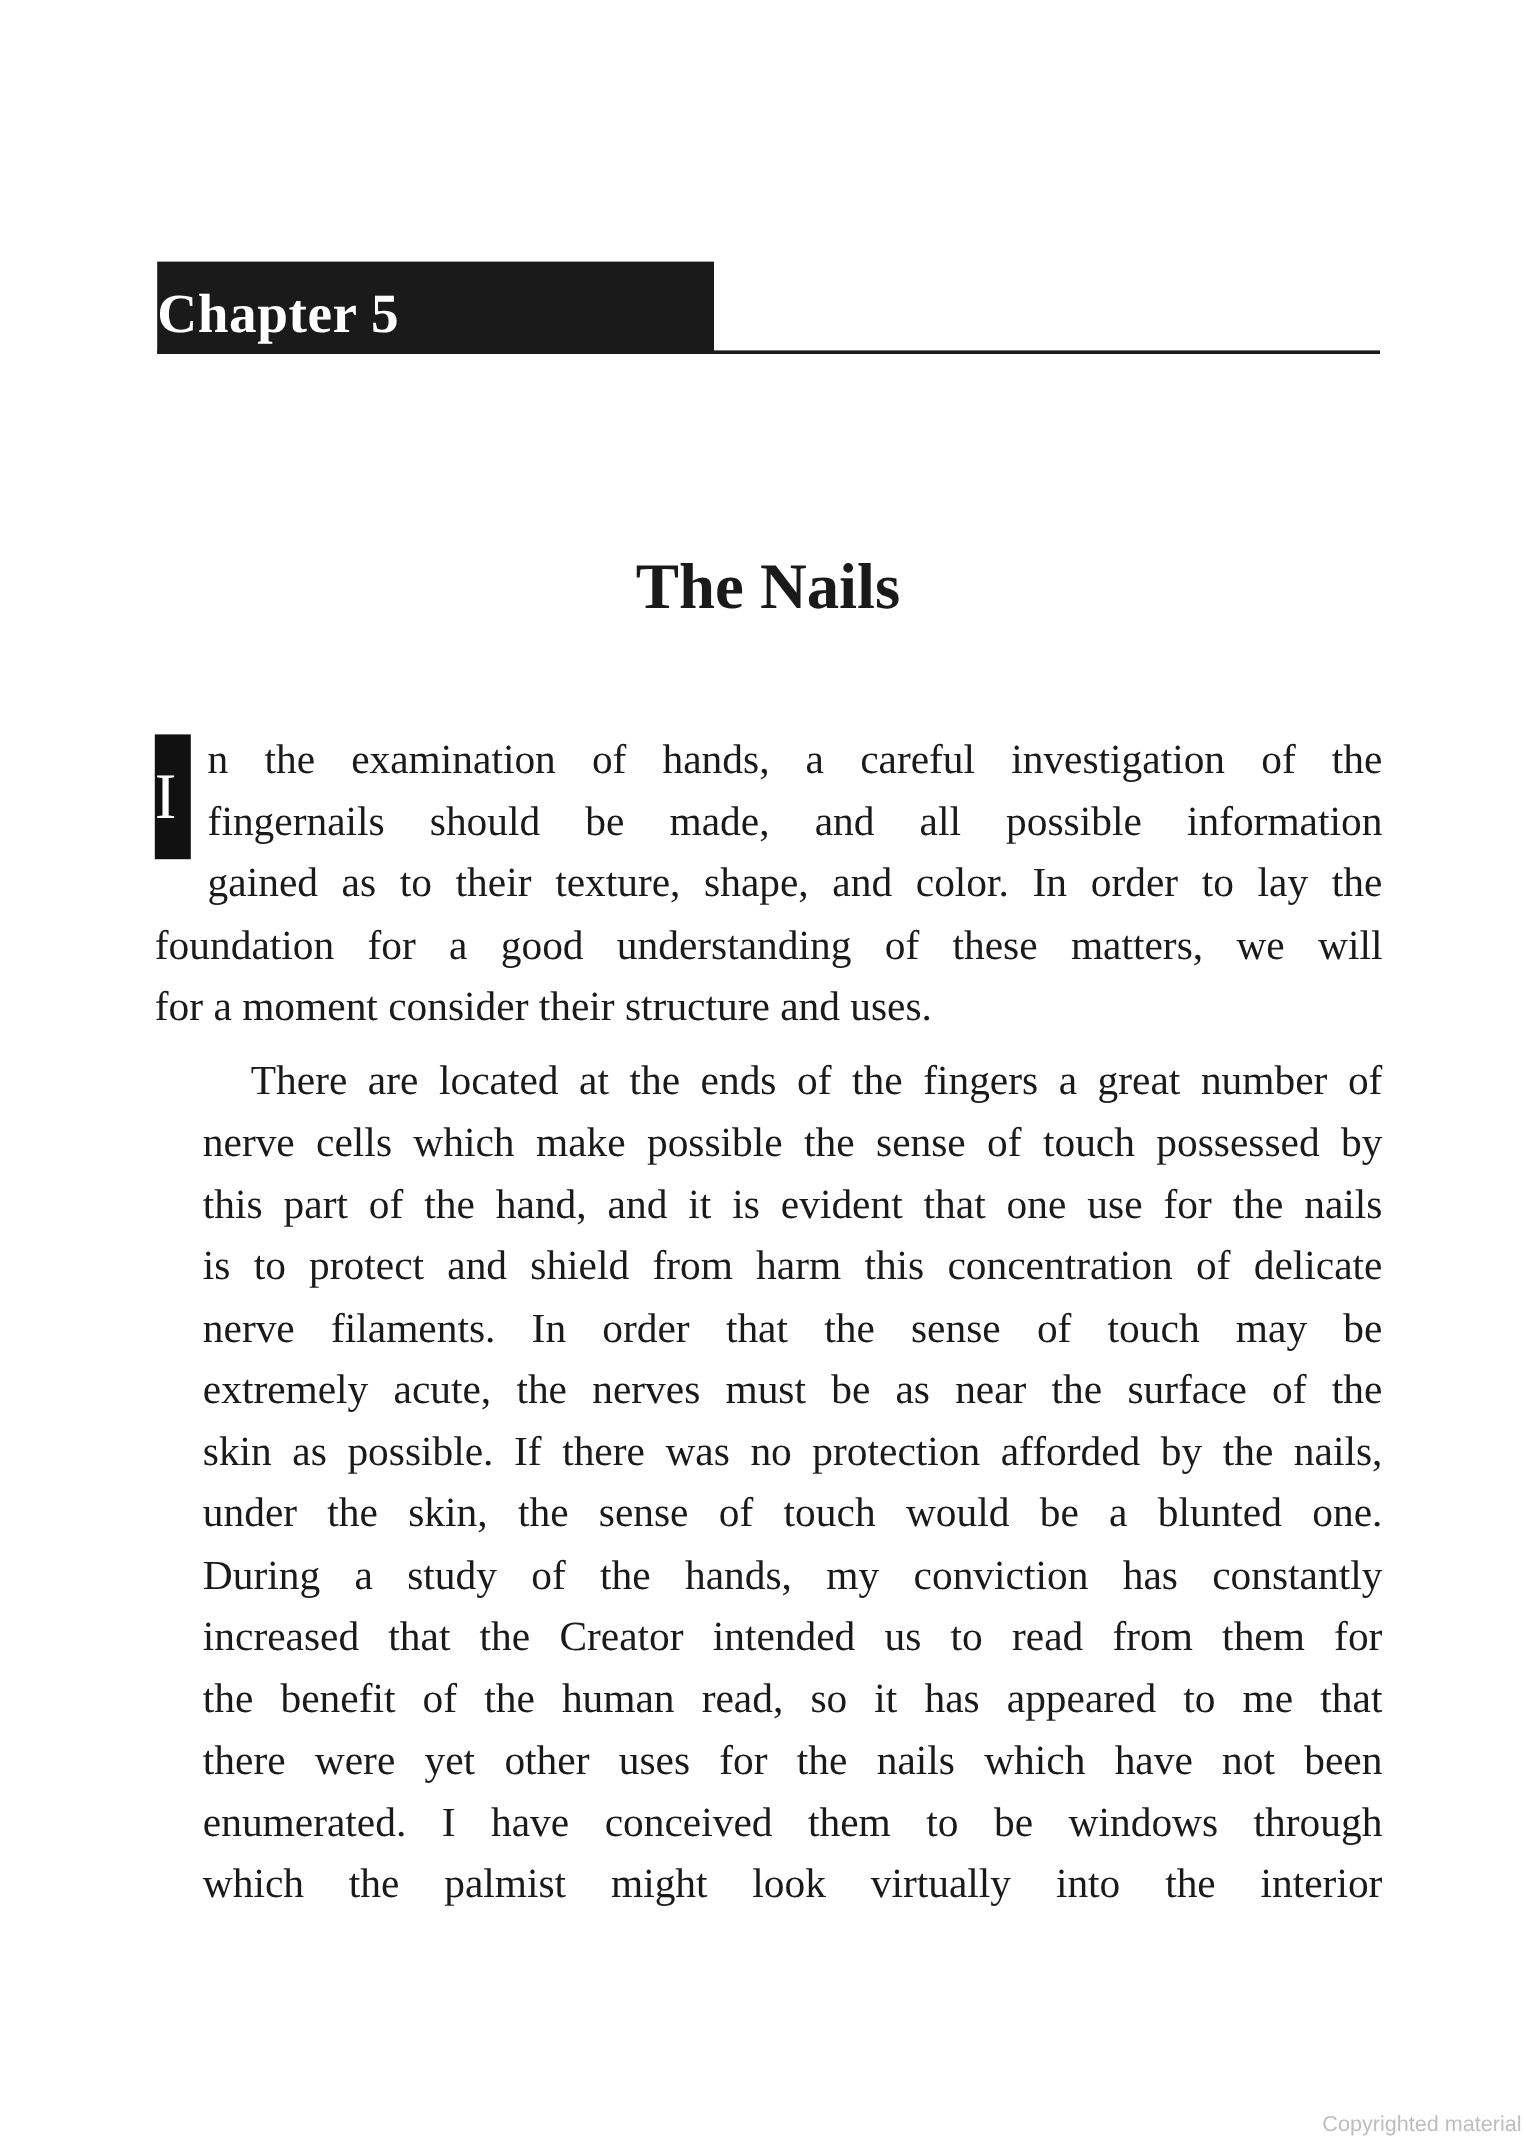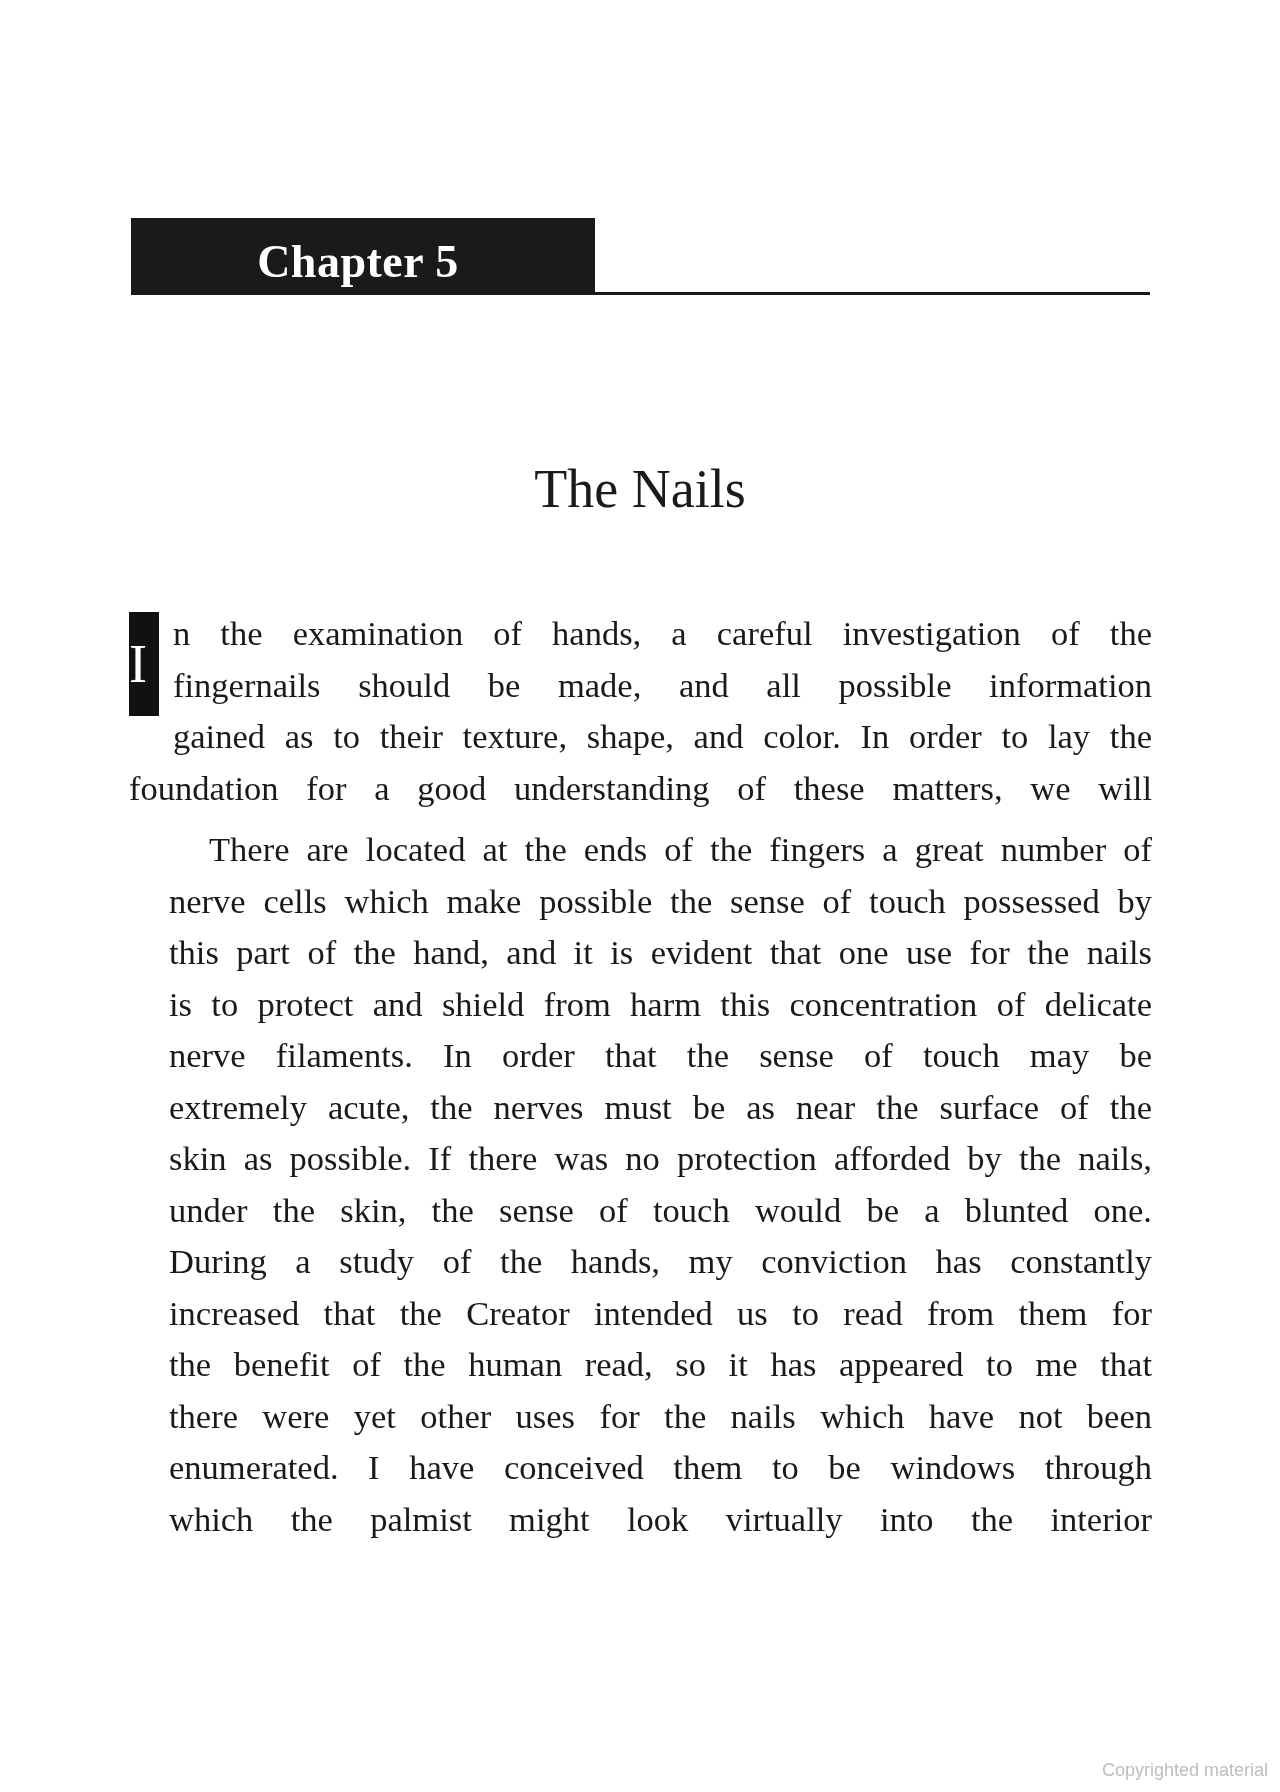--- a/index.html
+++ b/index.html
@@ -7,29 +7,29 @@
       width: 1280px; height: 1792px; background: #ffffff; position: relative; overflow: hidden;
       font-family: "Liberation Serif", "DejaVu Serif", serif; color: #1a1a1a;
     }
     .chapter-band {
       position: absolute; left: 131px; top: 218px; width: 464px; height: 76px;
       background: #1a1a1a;
     }
     .chapter-label {
       position: absolute; left: 131px; top: 218px; width: 464px; height: 76px;
       color: #ffffff; font-weight: bold; font-size: 46px; line-height: 88px;
-      text-align: center; box-sizing: border-box; padding-right: 10px;
+      text-align: left; box-sizing: border-box; padding-right: 10px;
       letter-spacing: 0.5px;
     }
     .chapter-rule {
       position: absolute; left: 131px; top: 292px; width: 1019px; height: 3px; background: #1a1a1a;
     }
     .chapter-title {
       position: absolute; left: 0; top: 418px; width: 1280px; text-align: center;
-      font-weight: normal; font-size: 54px; line-height: 70px; color: #1a1a1a;
+      font-weight: bold; font-size: 54px; line-height: 70px; color: #1a1a1a;
     }
     .body-text {
       position: absolute; left: 129px; top: 608px; width: 1023px;
       font-size: 34.5px; line-height: 51.5px; text-align: justify; text-align-last: left;
       color: #1a1a1a;
     }
     .para { margin: 0; }
     .para + .para { margin-top: 10px; text-indent: 40px; }
     .dropcap {
       float: left; width: 30px; height: 104px; background: #111111; color: #ffffff;
@@ -52,20 +52,21 @@
 
 <h1 class="chapter-title">The Nails</h1>
 
 <div class="body-text">
   <p class="para">
     <span class="dropcap">I</span>
     <span class="line">n the examination of hands, a careful investigation of the</span>
     <span class="line">fingernails should be made, and all possible information</span>
     <span class="line">gained as to their texture, shape, and color. In order to lay the</span>
     <span class="line">foundation for a good understanding of these matters, we will</span>
+    <span class="line last">for a moment consider their structure and uses.</span>
   </p>
   <p class="para">
     <span class="line" style="padding-left:40px">There are located at the ends of the fingers a great number of</span>
     <span class="line">nerve cells which make possible the sense of touch possessed by</span>
     <span class="line">this part of the hand, and it is evident that one use for the nails</span>
     <span class="line">is to protect and shield from harm this concentration of delicate</span>
     <span class="line">nerve filaments. In order that the sense of touch may be</span>
     <span class="line">extremely acute, the nerves must be as near the surface of the</span>
     <span class="line">skin as possible. If there was no protection afforded by the nails,</span>
     <span class="line">under the skin, the sense of touch would be a blunted one.</span>

